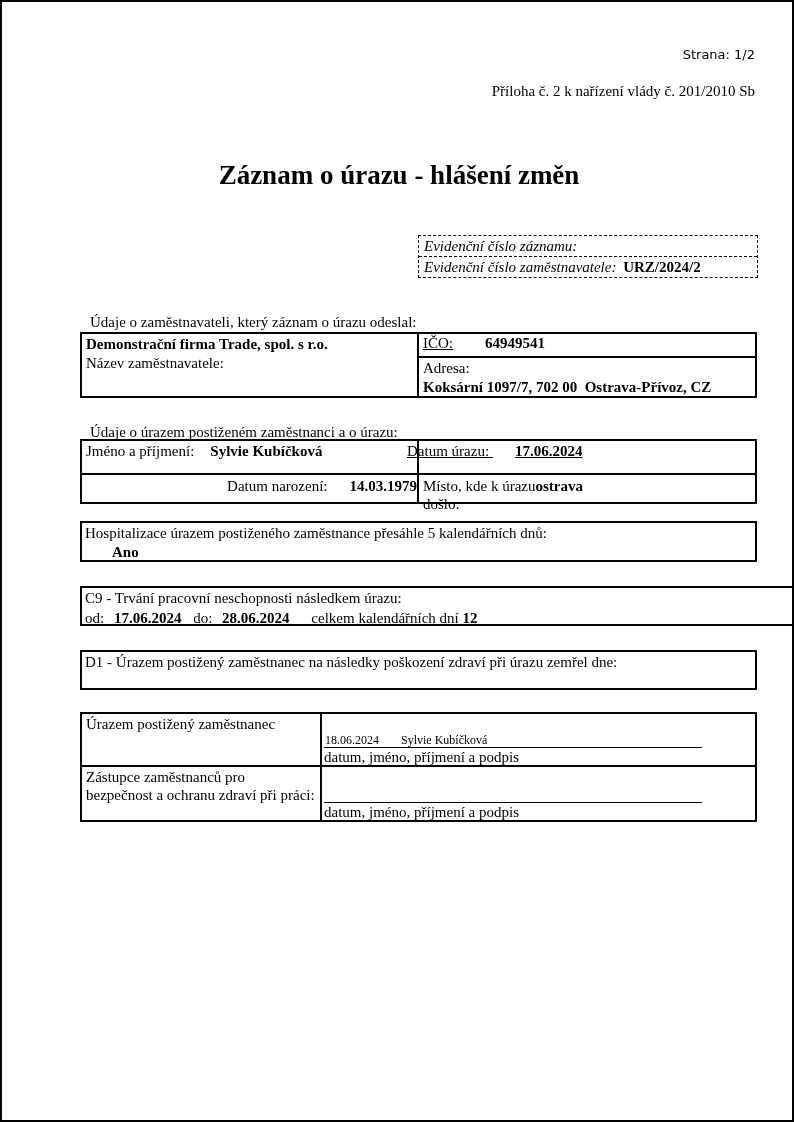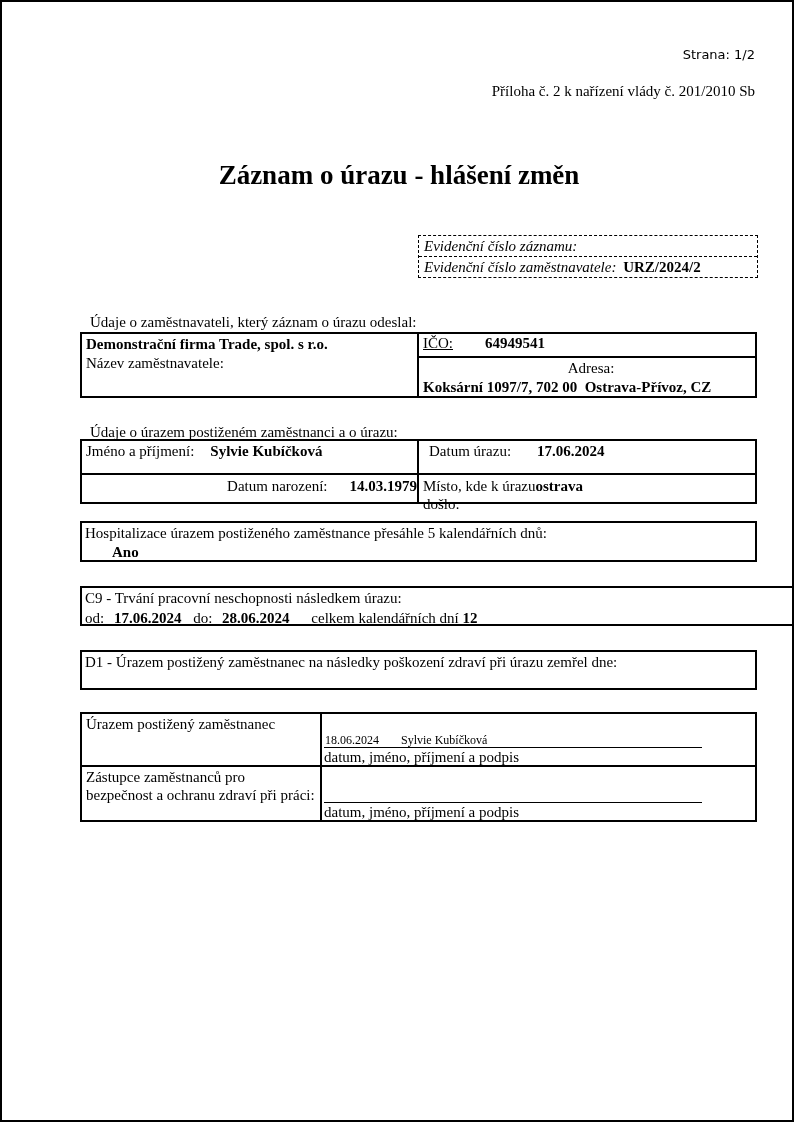--- a/index.html
+++ b/index.html
@@ -61,36 +61,36 @@
       <div class="t15 b" style="padding:1px 0 0 4px;">Demonstrační firma Trade, spol. s r.o.</div>
       <div class="t15" style="padding:1px 0 0 4px;">Název zaměstnavatele:</div>
     </div>
 
     <div class="abs" style="left:337px;top:0;width:340px;height:22px;">
       <span class="t15" style="padding-left:4px;text-decoration:underline;">IČO:</span>
       <span class="t15 b" style="margin-left:28px;">64949541</span>
     </div>
     <div class="cell-divider-h" style="left:337px;top:22px;right:0;"></div>
     <div class="abs" style="left:337px;top:24px;width:340px;">
-      <div class="t15" style="padding:1px 0 0 4px;text-align:center;">Adresa:</div>
+      <div class="t15" style="padding:1px 0 0 4px;">Adresa:</div>
       <div class="t15 b pre" style="padding:1px 0 8px 4px;">Koksární 1097/7, 702 00  Ostrava-Přívoz, CZ</div>
     </div>
   </div>
 
   <div class="abs t15" style="left:88px;top:421px;">Údaje o úrazem postiženém zaměstnanci a o úrazu:</div>
   <div class="abs box" style="left:78px;top:437px;width:677px;height:65px;">
     <div class="cell-divider-v" style="left:335px;"></div>
     <div class="cell-divider-h" style="top:32px;"></div>
 
     <div class="abs" style="left:0;top:1px;width:335px;">
       <span class="t15" style="padding-left:4px;">Jméno a příjmení:</span>
       <span class="t15 b" style="margin-left:12px;">Sylvie Kubíčková</span>
     </div>
 
-    <div class="abs" style="left:343px;top:1px;width:340px;">
+    <div class="abs" style="left:321px;top:1px;width:340px;text-decoration:underline;">
       <span class="t15" style="padding-left:4px;">Datum úrazu:</span>
       <span class="t15 b" style="margin-left:22px;">17.06.2024</span>
     </div>
 
     <div class="abs" style="left:0;top:36px;width:335px;text-align:right;">
       <span class="t15" style="padding-left:4px;">Datum narození:</span>
       <span class="t15 b" style="margin-left:18px;">14.03.1979</span>
     </div>
 
     <div class="abs" style="left:337px;top:36px;width:340px;">

